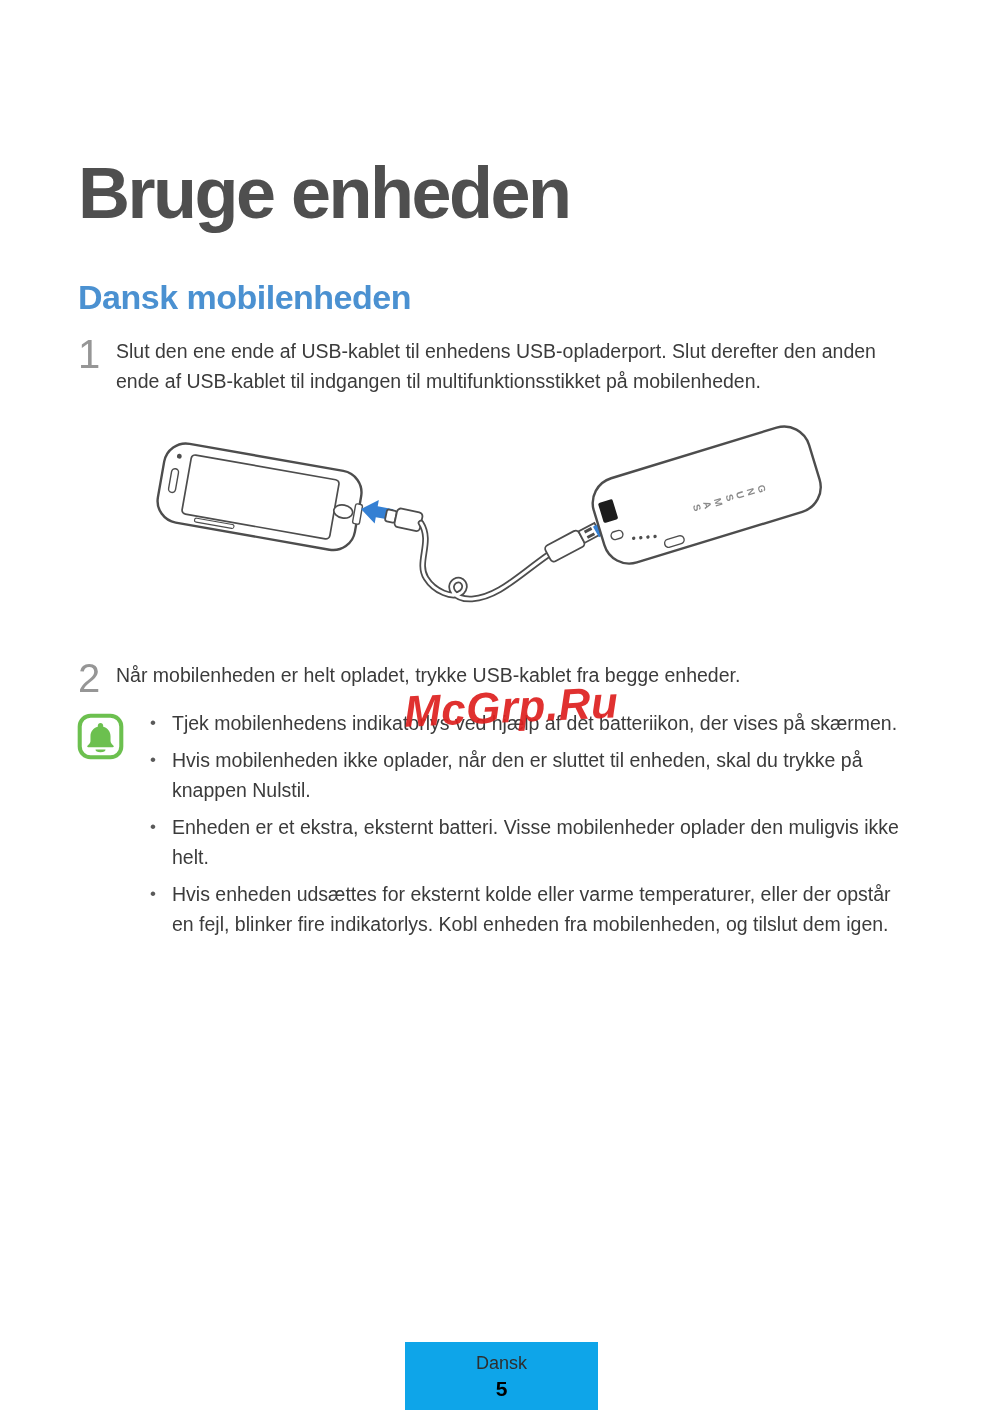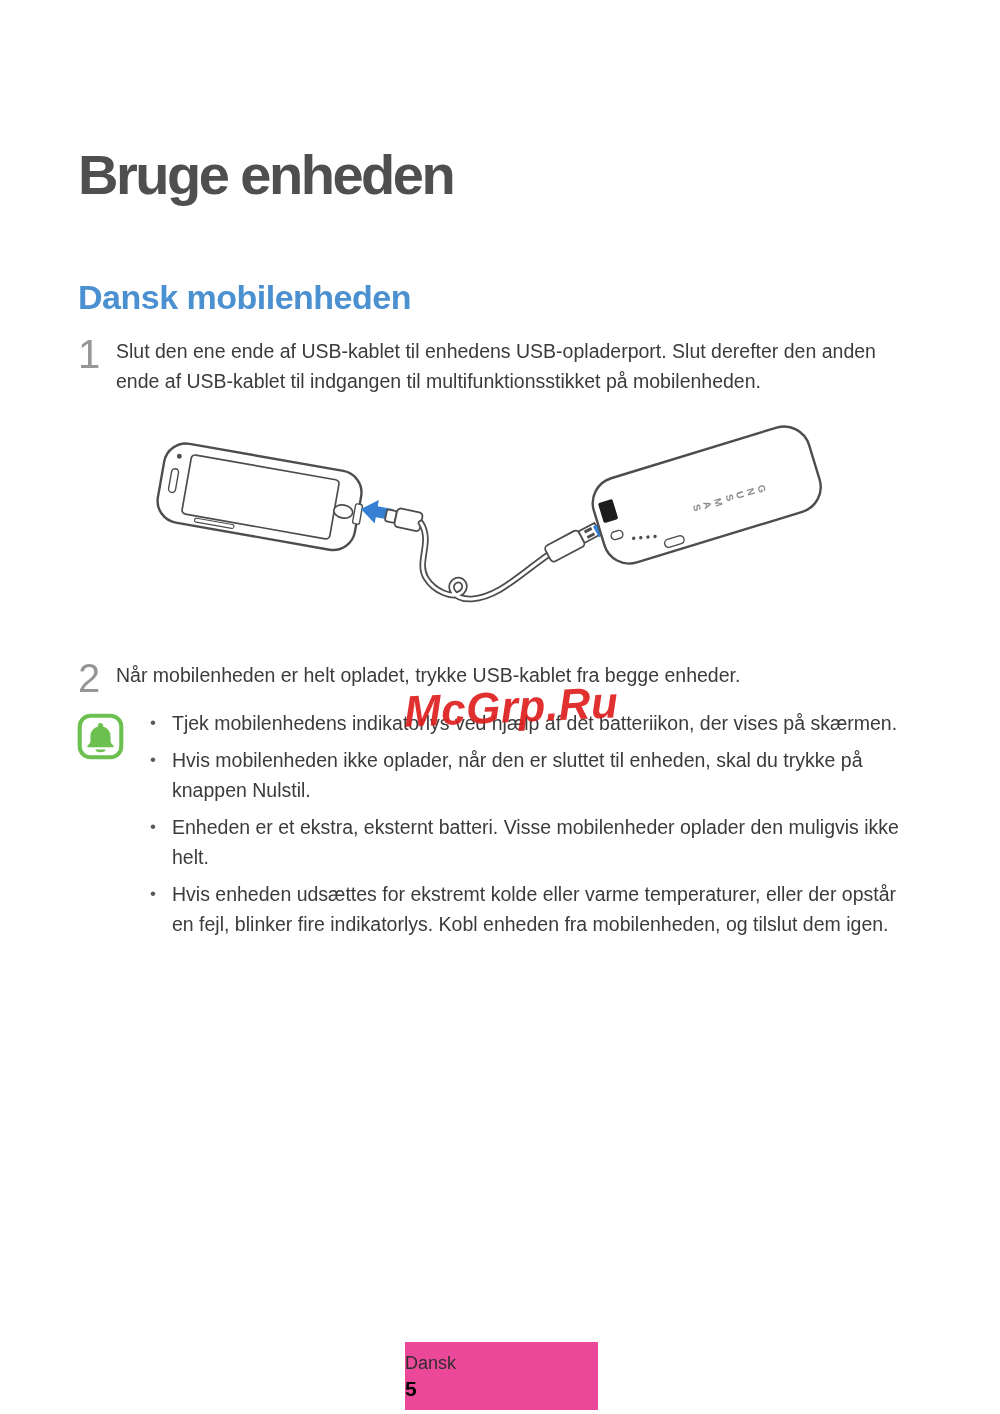--- a/index.html
+++ b/index.html
@@ -1,21 +1,21 @@
 <!DOCTYPE html>
 <html><head>
 <meta charset="utf-8">
 <style>
   html,body{margin:0;padding:0;background:#fff;}
   .page{
     position:relative;width:1000px;height:1414px;background:#ffffff;overflow:hidden;
     font-family:"Liberation Sans", sans-serif;color:#3b3b3b;
   }
   .doc-title{
-    position:absolute;left:78px;top:106px;font-size:56px;font-weight:bold;
+    position:absolute;left:78px;top:106px;font-size:72px;font-weight:bold;
     color:#4f4f4f;letter-spacing:-2.5px;line-height:1.1;text-align:center;
   }
   .section-title{
     position:absolute;left:78px;top:250px;font-size:34px;font-weight:600;
     color:#4b91d1;letter-spacing:-0.5px;
   }
   .step{position:absolute;left:78px;display:flex;align-items:flex-start;}
   .step-1{top:332px;width:832px;}
   .step-2{top:656px;width:832px;}
   .step-num{
@@ -38,21 +38,21 @@
   }
   .note-list li{
     position:relative;padding-left:24px;font-size:19.5px;line-height:30px;
     color:#3b3b3b;margin-bottom:7px;
   }
   .note-list li::before{
     content:"\2022";position:absolute;left:2px;top:0;color:#5a5a5a;font-size:17px;
   }
   .footer{
     position:absolute;left:405px;top:1342px;width:193px;height:68px;
-    background:#ec4899;
+    background:#0ea5e9;text-align:center;
   }
   .footer-lang{font-size:18px;color:#2e2e2e;margin-top:11px;}
   .footer-page{font-size:21px;font-weight:bold;color:#000;margin-top:3px;}
   svg .ln{fill:#ffffff;stroke:#4d4d4d;}
 </style>
 </head>
 <body>
 
 <div class="page">
 
@@ -129,21 +129,21 @@
       <rect x="3" y="3" width="46" height="46" rx="12" fill="#ffffff" stroke="#6cc04f" stroke-width="4.5"></rect>
       <path d="M26 11 c-1.7 0 -3 1.3 -3 3 v1.3 c-4.9 1.3 -8.1 5.3 -8.1 10.4 v5.3 c0 1.2 -0.5 2.4 -1.4 3.3 l-1.9 1.9 c-0.6 0.6 -0.2 1.7 0.7 1.7 h27.4 c0.9 0 1.3 -1.1 0.7 -1.7 l-1.9 -1.9 c-0.9 -0.9 -1.4 -2.1 -1.4 -3.3 v-5.3 c0 -5.1 -3.2 -9.1 -8.1 -10.4 v-1.3 c0 -1.7 -1.3 -3 -3 -3 z" fill="#6cc04f"></path>
       <path d="M20.5 40.5 a5.5 3 0 0 0 11 0 z" fill="#6cc04f"></path>
     </svg>
   </div>
 
   <ul class="note-list">
     <li>Tjek mobilenhedens indikatorlys ved hjælp af det batteriikon, der vises på skærmen.</li>
     <li>Hvis mobilenheden ikke oplader, når den er sluttet til enheden, skal du trykke på knappen Nulstil.</li>
     <li>Enheden er et ekstra, eksternt batteri. Visse mobilenheder oplader den muligvis ikke helt.</li>
-    <li>Hvis enheden udsættes for ekstremt kolde eller varme temperaturer, eller der opstår en fejl, blinker fire indikatorlys. Kobl enheden fra mobilenheden, og tilslut dem igen.</li>
+    <li>Hvis enheden udsættes for eksternt kolde eller varme temperaturer, eller der opstår en fejl, blinker fire indikatorlys. Kobl enheden fra mobilenheden, og tilslut dem igen.</li>
   </ul>
 
   <div class="footer">
     <div class="footer-lang">Dansk</div>
     <div class="footer-page">5</div>
   </div>
 
 </div>
 
 </body></html>

